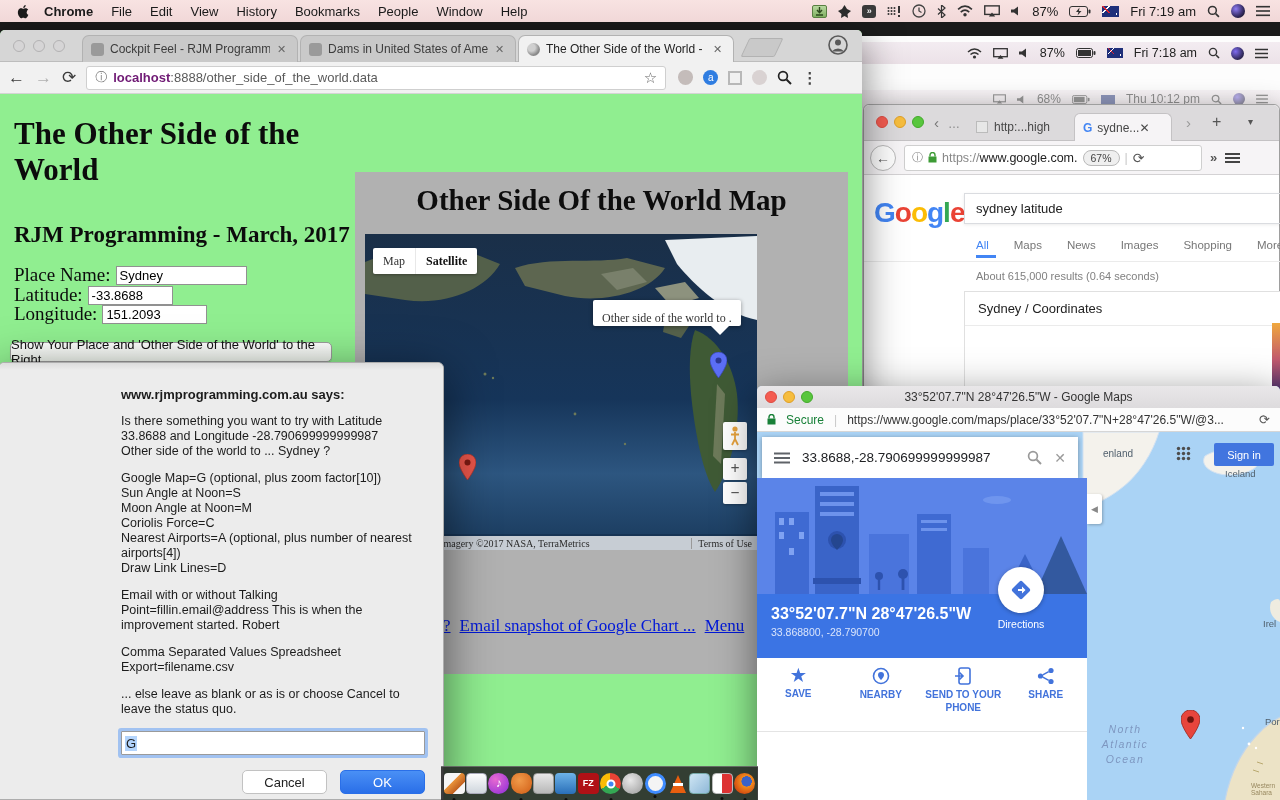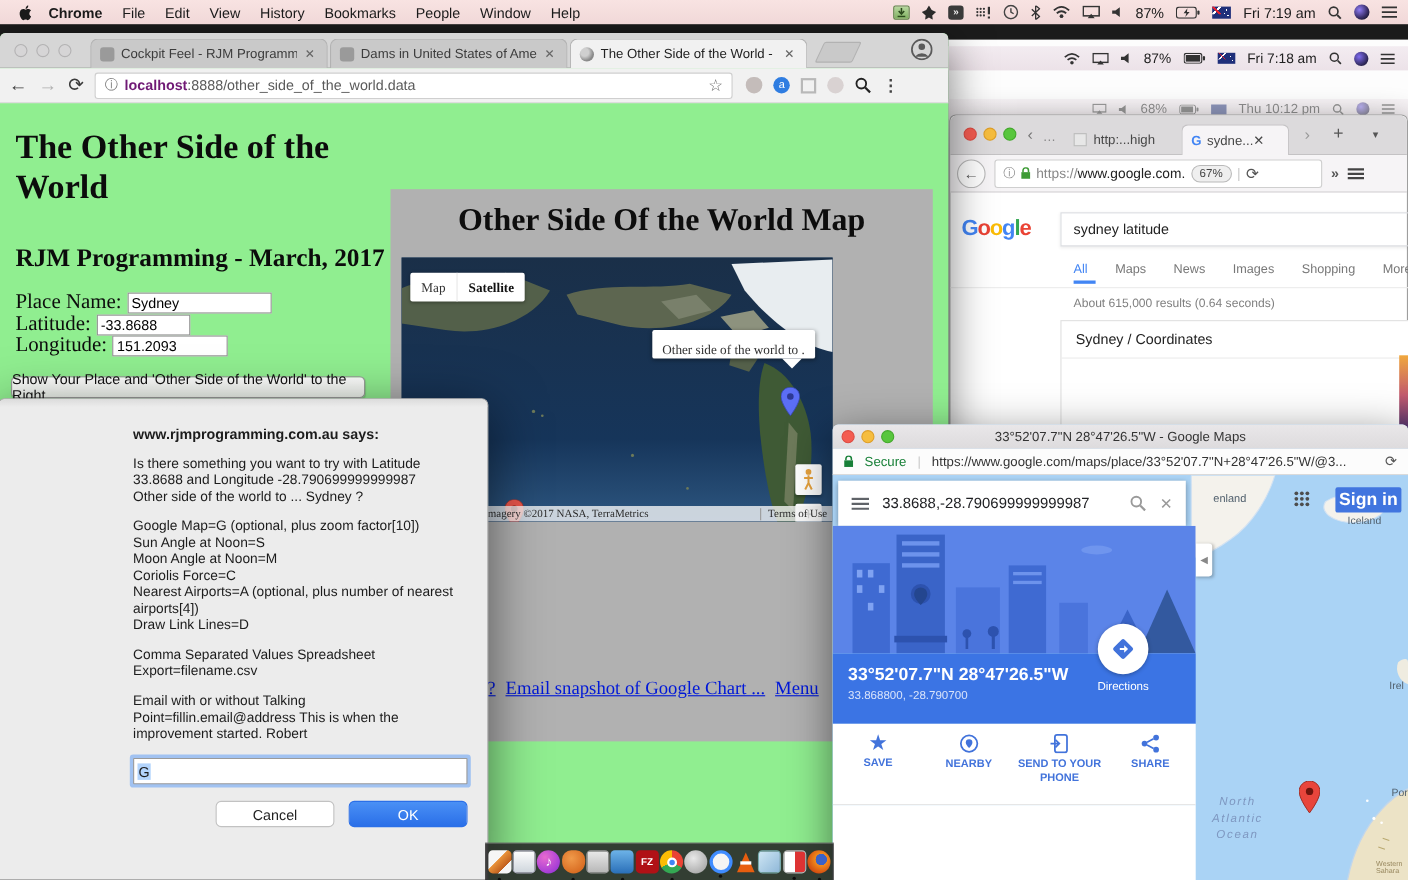--- a/index.html
+++ b/index.html
@@ -48,21 +48,21 @@
   .pg-h2{font-size:23px;font-weight:bold;color:#0c0c0c;}
   .frow{font-size:19px;color:#0c0c0c;display:flex;align-items:center;gap:5px;}
   .frow input{height:19px;border:1px solid #919191;background:#fff;font-size:13px;
     font-family:"Liberation Sans",sans-serif;padding:0 3px;}
   .showbtn{height:20px;border:1px solid #9c9c9c;border-radius:5px;
     background:linear-gradient(#ffffff,#f1f6ef);font-size:13px;color:#111;
     display:flex;align-items:center;justify-content:center;box-shadow:0 1px 1px rgba(0,0,0,.15);}
   .graybox{position:absolute;left:355px;top:78px;width:493px;height:502px;background:#b1b1b1;}
   .maptitle{position:absolute;left:0;top:12px;width:100%;text-align:center;
     font-size:29px;font-weight:bold;color:#0d0d0d;}
-  .satmap{position:absolute;left:10px;top:62px;width:392px;height:240px;overflow:hidden;background:#173454;}
+  .satmap{position:absolute;left:10px;top:62px;width:392px;height:316px;overflow:hidden;background:#173454;}
   .mapctl{position:absolute;left:8px;top:14px;height:26px;background:#fff;display:flex;
     border-radius:2px;box-shadow:0 1px 3px rgba(0,0,0,.3);font-size:12px;color:#111;}
   .mapctl div{display:flex;align-items:center;padding:0 10px;}
   .infow{position:absolute;background:#fff;border-radius:2px;box-shadow:0 1px 4px rgba(0,0,0,.4);
     font-size:12px;color:#333;display:flex;align-items:center;padding:0 9px;height:26px;white-space:nowrap;}
   .infow:after{content:"";position:absolute;left:118px;bottom:-9px;border:9px solid transparent;
     border-top-color:#fff;border-bottom:none;}
   .attrib{position:absolute;left:0;bottom:0;width:100%;height:14px;background:rgba(248,248,248,.78);
     display:flex;align-items:center;font-size:10px;color:#2b2b2b;padding:0 5px;}
   .linkrow{position:absolute;left:88px;top:444px;font-size:17px;color:#0018d8;}
@@ -75,21 +75,21 @@
     box-shadow:0 12px 50px rgba(0,0,0,.55);}
   .dlg .tophl{position:absolute;left:0;top:0;width:100%;height:7px;border-radius:6px 6px 0 0;
     background:linear-gradient(#dcdcdc,#ececec);}
   .dlg .inner{position:absolute;left:122px;top:24px;width:304px;font-size:12.5px;color:#1c1c1c;line-height:15px;}
   .dlg .inner .ttl{font-weight:bold;font-size:13px;margin:0 0 12px 0;}
   .dlg .inner p{margin:0 0 12px 0;}
   .dfield{margin-top:14px;height:24px;background:#fff;border:1px solid #9a9a9a;border-radius:1px;
     box-shadow:0 0 0 3px rgba(100,160,245,.55);display:flex;align-items:center;padding:0 3px;font-size:13px;}
   .dfield .sel{background:#b3d4fc;padding:0 1px;}
   .dbtns{display:flex;justify-content:flex-end;gap:13px;margin-top:15px;}
-  .dbtn{width:108px;height:24px;border-radius:5px;font-size:13px;display:flex;
+  .dbtn{width:85px;height:24px;border-radius:5px;font-size:13px;display:flex;
     align-items:center;justify-content:center;}
   .dbtn.cancel{background:#fff;border:1px solid #c2c2c2;color:#222;}
   .dbtn.ok{background:linear-gradient(#4a90f5,#2a6fe8);color:#fff;border:1px solid #2a6fe8;}
   
   .dock{position:absolute;left:441px;top:766px;width:317px;height:34px;z-index:55;
     background:rgba(38,38,38,.88);border-top:1px solid rgba(255,255,255,.25);
     display:flex;align-items:center;justify-content:space-around;padding:0 2px;}
   .di{width:21px;height:21px;border-radius:4px;position:relative;flex:none;}
   .di .rdot{position:absolute;left:50%;bottom:-7px;width:3px;height:3px;border-radius:50%;
     background:#0d0d0d;transform:translateX(-50%);}
@@ -128,21 +128,21 @@
   .bluecard{position:absolute;left:0;top:46px;width:330px;}
   .bc-strip{position:absolute;left:0;top:116px;width:330px;height:64px;background:#3b74e4;color:#fff;}
   .bc-actions{position:absolute;left:0;top:180px;width:330px;height:74px;background:#fff;
     border-bottom:1px solid #e4e4e4;display:flex;justify-content:space-around;align-items:flex-start;padding-top:9px;}
   .bc-act{display:flex;flex-direction:column;align-items:center;gap:4px;width:84px;
     color:#4273db;font-size:10px;font-weight:bold;text-align:center;line-height:1.25;}
   .bc-white{position:absolute;left:0;top:254px;width:330px;height:114px;background:#fff;}
   .gm-label{position:absolute;color:#51606d;font-size:10px;}
   .ocean-label{font-style:italic;color:#7e97c0;font-size:10.5px;letter-spacing:1.5px;
     text-align:center;line-height:1.45;}
-  .signin{position:absolute;background:#4175df;color:#fff;font-weight:bold;font-size:16px;
+  .signin{position:absolute;background:#4175df;color:#fff;font-weight:normal;font-size:11px;
     border-radius:2px;display:flex;align-items:center;justify-content:center;}
   .pin{position:absolute;}
 </style>
 </head>
 <body>
 
 <div class="screen">
 
   <div class="collage">
 
@@ -273,21 +273,21 @@
             <svg width="15" height="12" viewBox="0 0 15 12">
               <g stroke="#444" stroke-width="2">
                 <line x1="0" y1="2" x2="15" y2="2"></line>
                 <line x1="0" y1="6" x2="15" y2="6"></line>
                 <line x1="0" y1="10" x2="15" y2="10"></line>
               </g>
             </svg>
           </span>
       </div>
 
-      <div class="abs" style="left:10px;top:92px;font-size:20px;font-weight:bold;letter-spacing:-1px;">
+      <div class="abs" style="left:10px;top:92px;font-size:28px;font-weight:bold;letter-spacing:-1px;">
         <span style="color:#4285F4;">G</span><span style="color:#EA4335;">o</span><span style="color:#FBBC05;">o</span><span style="color:#4285F4;">g</span><span style="color:#34A853;">l</span><span style="color:#EA4335;">e</span>
       </div>
       <div class="abs" style="left:100px;top:88px;width:317px;height:31px;border:1px solid #dadce0;box-shadow:0 1px 3px rgba(0,0,0,.08);display:flex;align-items:center;padding:0 11px;font-size:13px;color:#222;">
         <span>sydney latitude</span>
       </div>
       <div class="gtabs">
         <span style="color:#4285F4;">All</span>
         <span>Maps</span>
         <span>News</span>
         <span>Images</span>
@@ -605,25 +605,27 @@
       <p class="pre">Is there something you want to try with Latitude
 33.8688 and Longitude -28.790699999999987
 Other side of the world to ... Sydney ?</p>
       <p class="pre">Google Map=G (optional, plus zoom factor[10])
 Sun Angle at Noon=S
 Moon Angle at Noon=M
 Coriolis Force=C
 Nearest Airports=A (optional, plus number of nearest
 airports[4])
 Draw Link Lines=D</p>
-      <p class="pre">Comma Separated Values Spreadsheet
-Export=filename.csv</p>
       <p class="pre">Email with or without Talking
 Point=fillin.email@address This is when the
 improvement started.  Robert</p>
+      <p class="pre">Comma Separated Values Spreadsheet
+Export=filename.csv</p>
+      <p class="pre" style="margin-bottom:0;">...  else leave as blank or as is or choose Cancel to
+leave the status quo.</p>
       <div class="dfield">
         <span class="sel">G</span>
       </div>
       <div class="dbtns">
         <div class="dbtn cancel">Cancel</div>
         <div class="dbtn ok">OK</div>
       </div>
     </div>
   </div>
 

